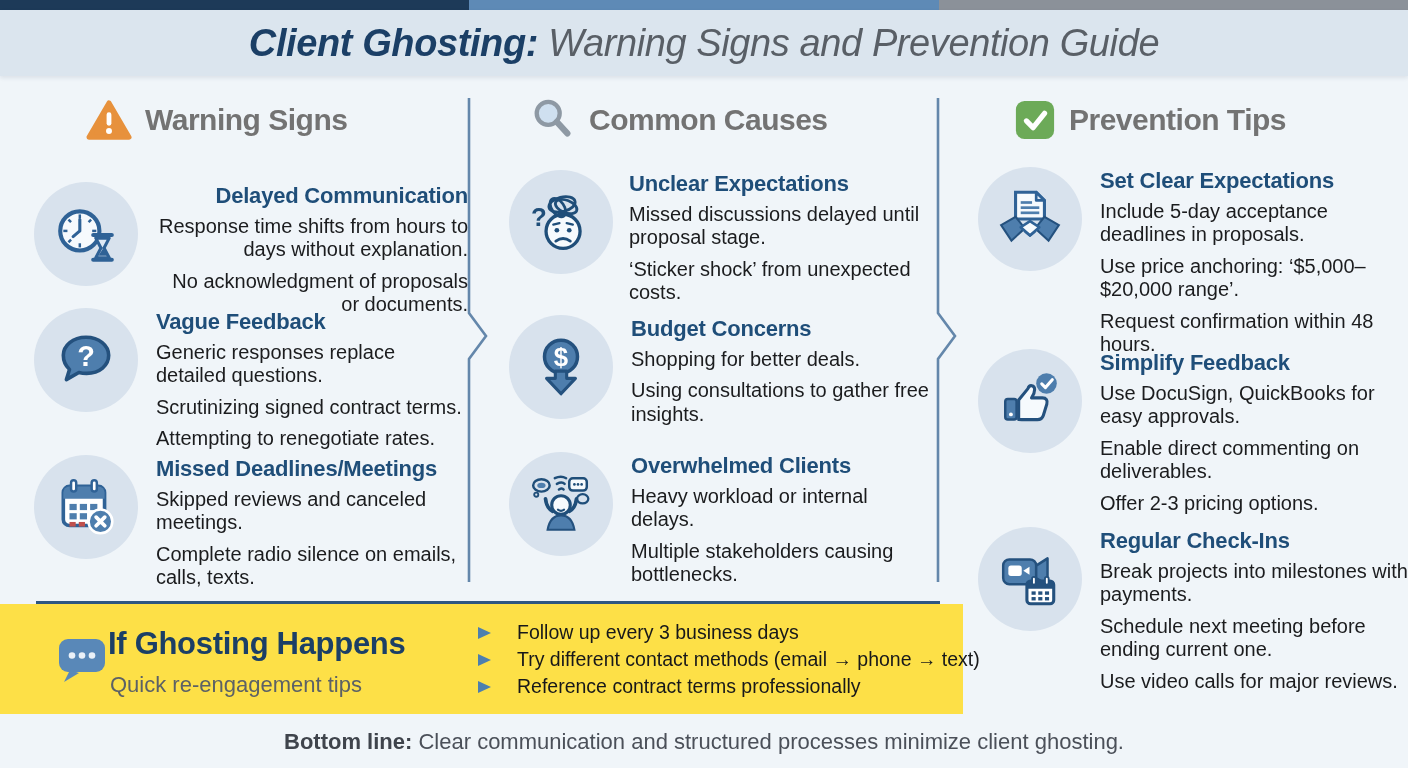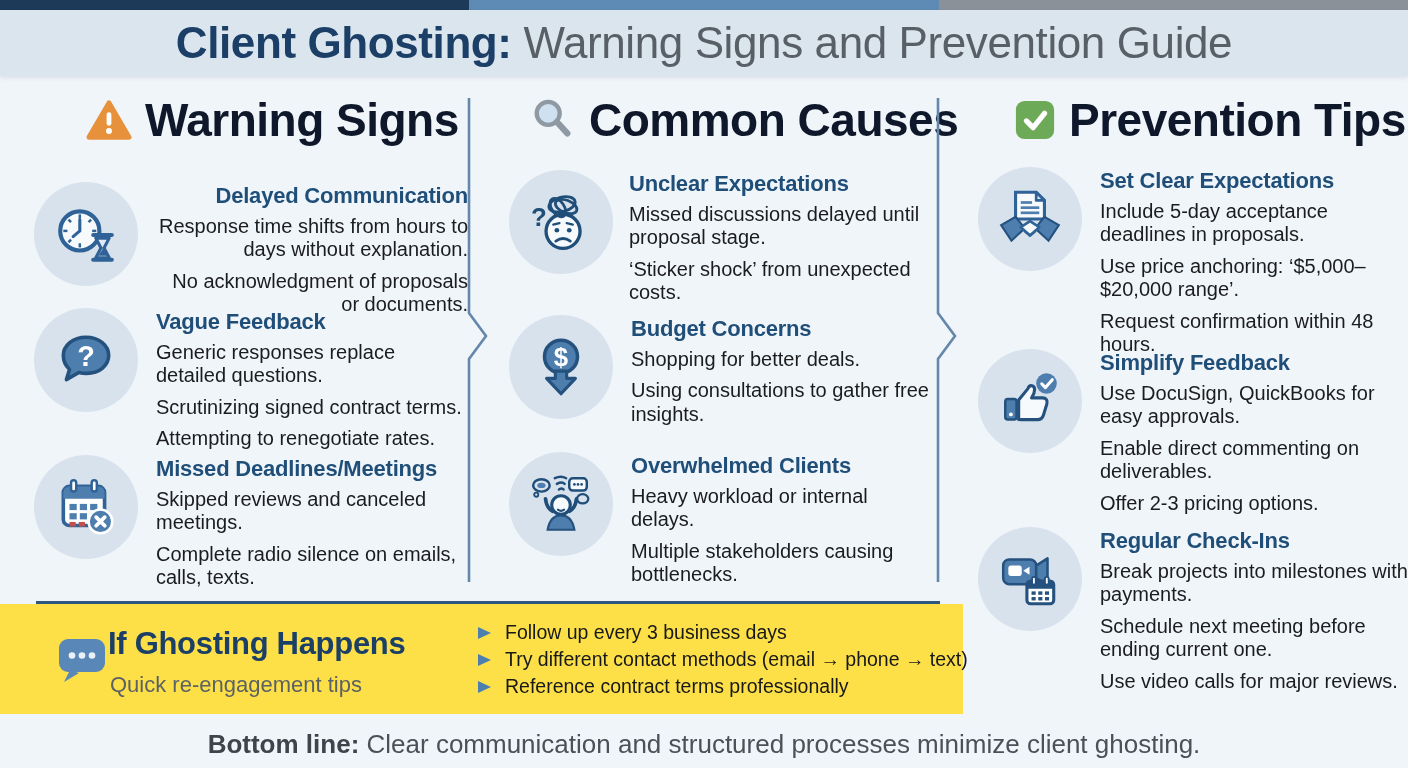--- a/index.html
+++ b/index.html
@@ -17,52 +17,52 @@
   .seg1 { left:0; width:469px; background:#1d3a58; }
   .seg2 { left:469px; width:470px; background:#5e8ab6; }
   .seg3 { left:939px; width:469px; background:#8b9199; }
 
   
   .header-band {
     position:absolute; top:10px; left:0; width:1408px; height:66px;
     background:#dbe5ee; display:flex; align-items:center; justify-content:center;
     box-shadow: 0 2px 4px rgba(40,60,90,.10);
   }
-  .main-title { font-size:44px; letter-spacing:-0.4px; white-space:pre; }
+  .main-title { font-size:38px; letter-spacing:-0.4px; white-space:pre;font-style:italic; }
   .main-title .strong { font-weight:800; color:#1b3f66; }
   .main-title .rest { font-weight:500; color:#595f66; }
 
   
   .col-header { position:absolute; display:flex; align-items:center; gap:13px; height:48px; }
-  .col-header .htxt { font-size:46px; font-weight:700; color:#0f172a; letter-spacing:-0.5px; white-space:nowrap; }
+  .col-header .htxt { font-size:30px; font-weight:700; color:#737373; letter-spacing:-0.5px; white-space:nowrap; }
 
   
   .item { position:absolute; display:flex; align-items:flex-start; }
   .item-circle {
     width:104px; height:104px; border-radius:50%; background:#d8e2ed;
     flex:0 0 auto; display:flex; align-items:center; justify-content:center;
   }
   .item-body { margin-left:18px; padding-top:1px; }
   .item-title { font-size:22px; font-weight:700; color:#1f4e79; margin-bottom:6px; letter-spacing:-0.2px; }
   .item-line { font-size:20px; color:#1b1c1e; line-height:1.17; margin-bottom:8px; }
 
   
   .divider { position:absolute; top:98px; width:34px; height:484px; }
 
   
   .band-line { position:absolute; left:36px; top:601px; width:904px; height:3px; background:#2d5781; }
   .band { position:absolute; left:0; top:604px; width:963px; height:110px; background:#fde047; }
   .band-icon { position:absolute; left:57px; top:32px; }
   .band-title { position:absolute; left:108px; top:22px; font-size:31px; font-weight:800; color:#1b3f66; letter-spacing:-0.3px; }
   .band-subtitle { position:absolute; left:110px; top:68px; font-size:22px; color:#5c6166; }
-  .bullet { position:absolute; left:477px; display:flex; align-items:center; gap:13px; }
+  .bullet { position:absolute; left:477px; display:flex; align-items:center; gap:25px; }
   .bullet .btxt { font-size:19.5px; color:#17181a; white-space:nowrap; }
 
   
-  .footer { position:absolute; left:0; top:729px; width:1408px; text-align:center; font-size:26px; color:#4b5059; }
+  .footer { position:absolute; left:0; top:729px; width:1408px; text-align:center; font-size:22px; color:#4b5059; }
   .footer .fstrong { font-weight:700; color:#3f444c; }
   svg { display:block; }
 </style>
 </head>
 <body>
 
 <div class="canvas">
 
   <div class="topbar">
     <div class="seg seg1"></div>

